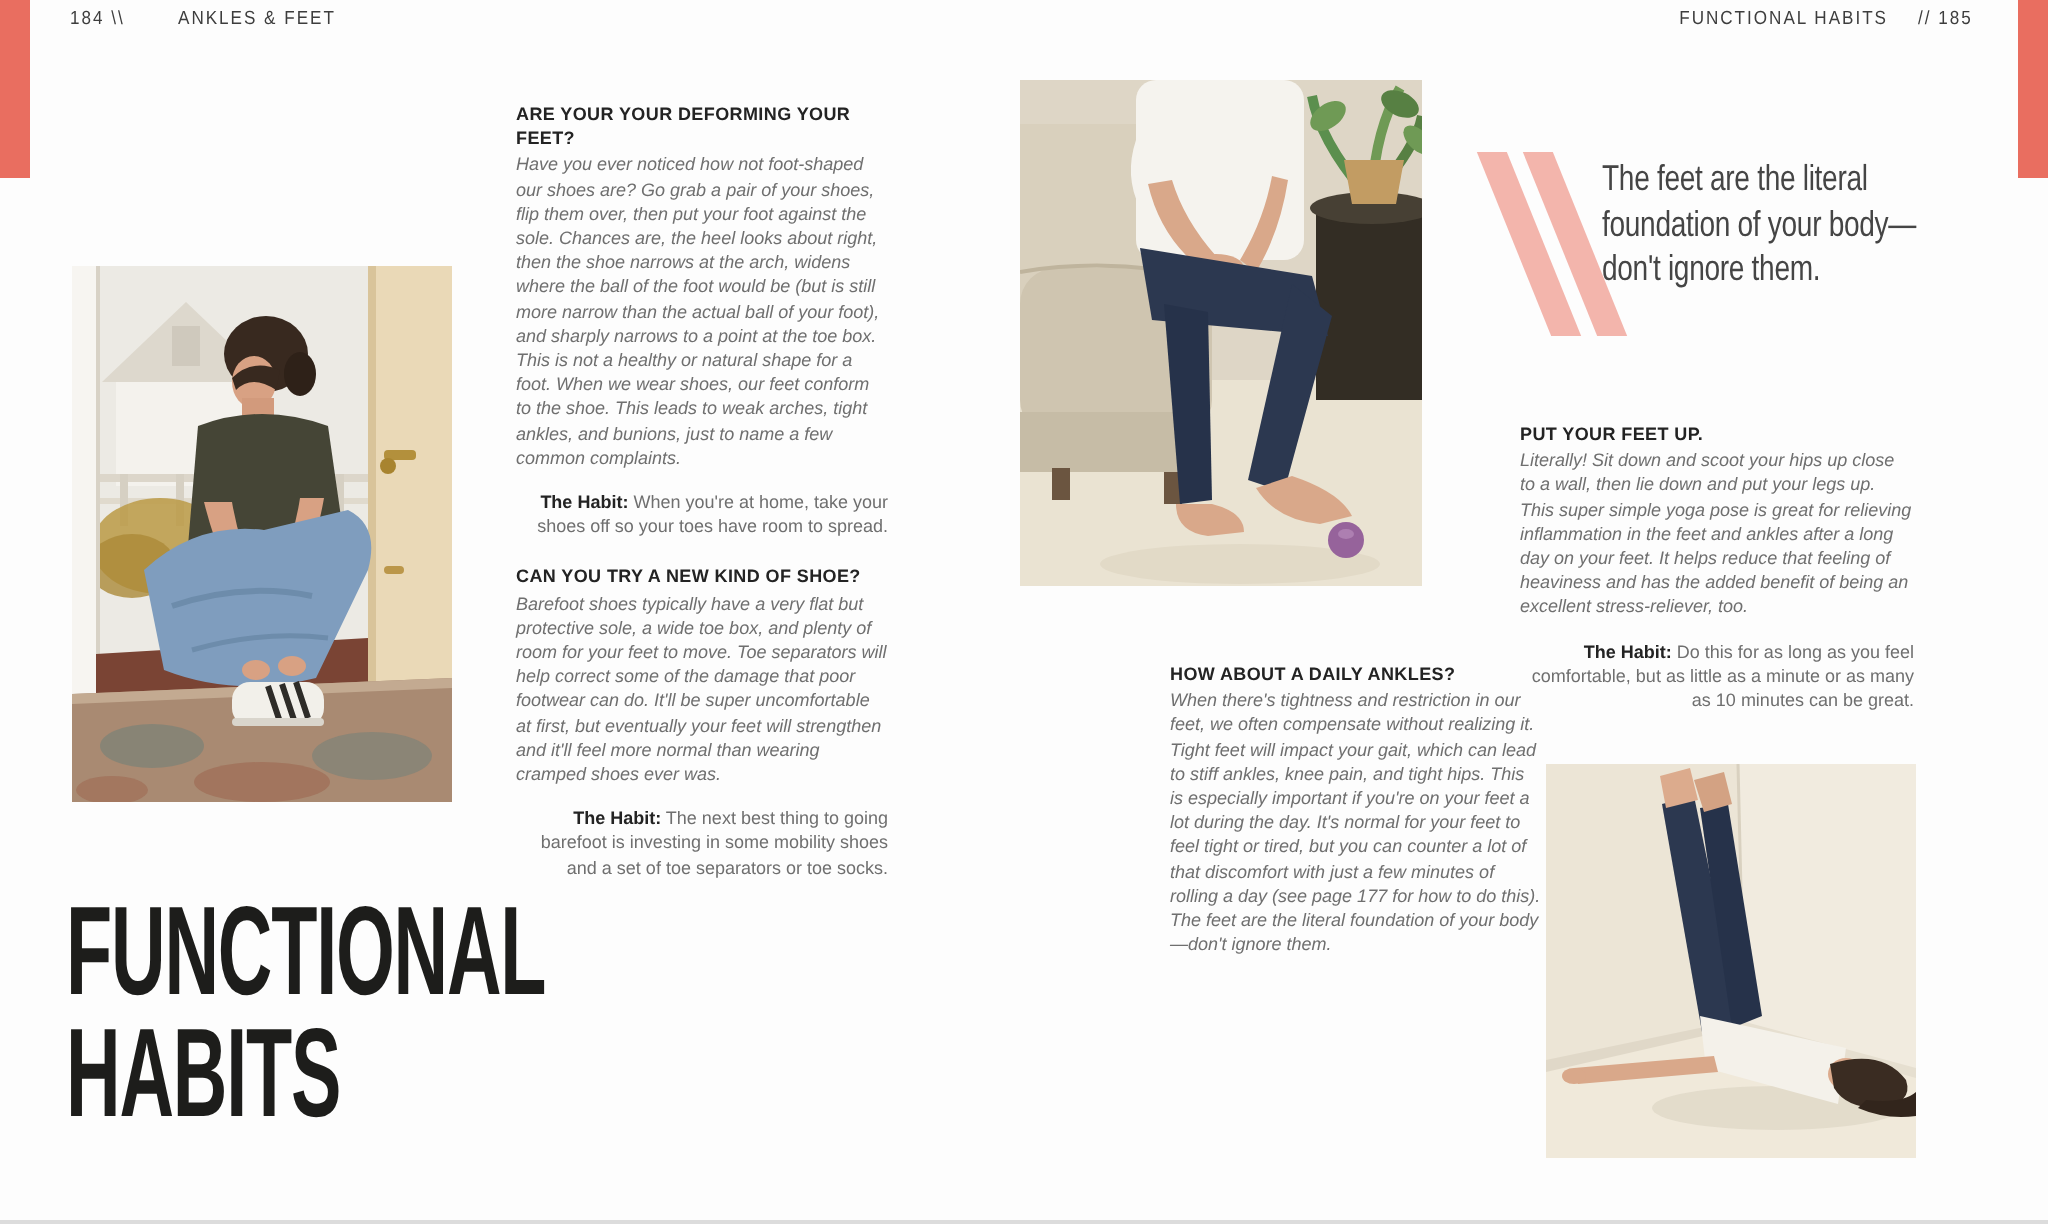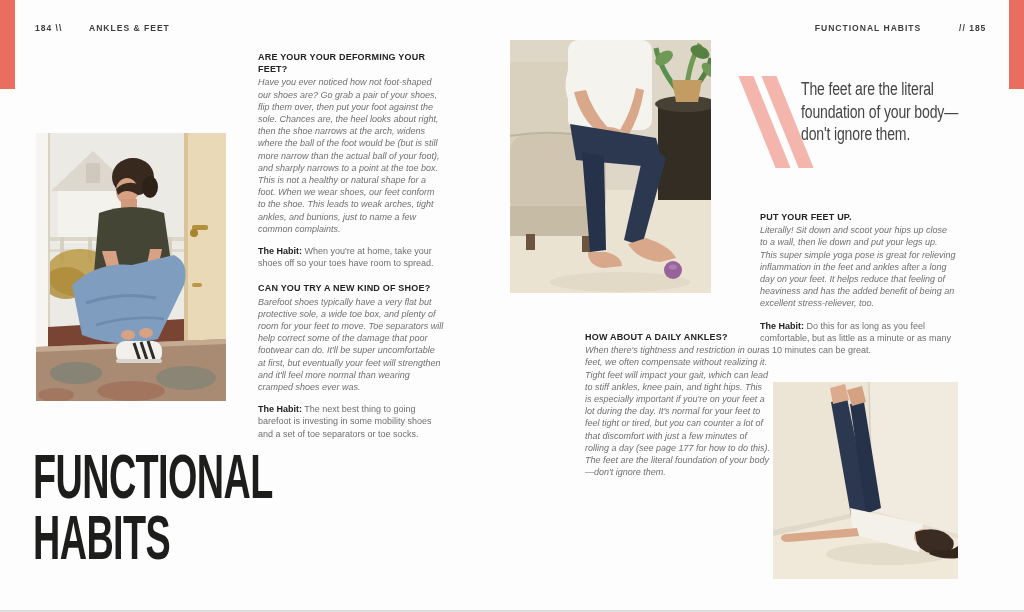--- a/index.html
+++ b/index.html
@@ -12,42 +12,42 @@
     overflow: hidden;
   }
   .bottom-edge { position:absolute; left:0; bottom:0; width:1024px; height:2px; background:#dcdcdc; }
 
   
   .accent-bar { position:absolute; top:0; width:15px; height:89px; background:#e96e60; }
   .accent-bar.left { left:0; }
   .accent-bar.right { right:0; }
 
   
-  .runhead { position:absolute; top:22px; font-size:9.5px; letter-spacing:1.1px; color:#3d3d3d; display:flex;font-weight:bold; }
+  .runhead { position:absolute; top:4px; font-size:9.5px; letter-spacing:1.1px; color:#3d3d3d; display:flex; }
   .runhead .cond { display:inline-block; transform:scaleX(0.9); white-space:nowrap; }
   .runhead-left { left:35px; gap:24px; }
   .runhead-left .cond { transform-origin:left center; }
-  .runhead-right { right:38px; gap:34px;align-items:center; }
+  .runhead-right { right:38px; gap:12px;align-items:center; }
   .runhead-right .cond { transform-origin:right center; }
 
   
   figure.photo { position:absolute; overflow:hidden; }
   figure.photo svg { display:block; width:100%; height:100%; }
   .photo-1 { left:36px; top:133px; width:190px; height:268px; }
   .photo-2 { left:510px; top:40px;  width:201px; height:253px; }
   .photo-3 { left:773px; top:382px; width:185px; height:197px; }
 
   
   .col { position:absolute; font-size:9px; line-height:12.2px; color:#6f6f6f; }
   .col-1 { left:258px; top:51px;  width:186px; }
   .col-2 { left:585px; top:331px; width:186px; }
   .col-3 { left:760px; top:211px; width:197px; }
   .col h3 { font-size:9px; line-height:12.2px; font-weight:bold; color:#232323; letter-spacing:.2px; margin:0 0 1px 0; }
   .col p.body  { margin:0 0 10px 0;font-style:italic; }
-  .col p.habit { margin:0 0 13px 0; }
+  .col p.habit { margin:0 0 13px 0;text-align:right; }
   .col .hb { font-weight:bold; color:#232323; }
 
   
   .quote-block { position:absolute; left:757px; top:72px; width:215px; height:112px; }
   .slashes { position:absolute; left:0; top:4px; display:flex; gap:8px; }
   .slash { width:15px; height:92px; background:#f3b5ac; transform:skewX(22deg); }
   .quote-text {
     position:absolute; left:44px; top:6px; width:212px;
     font-size:18px; line-height:22.5px; color:#454545;
     transform:scaleX(0.78); transform-origin:left top;

